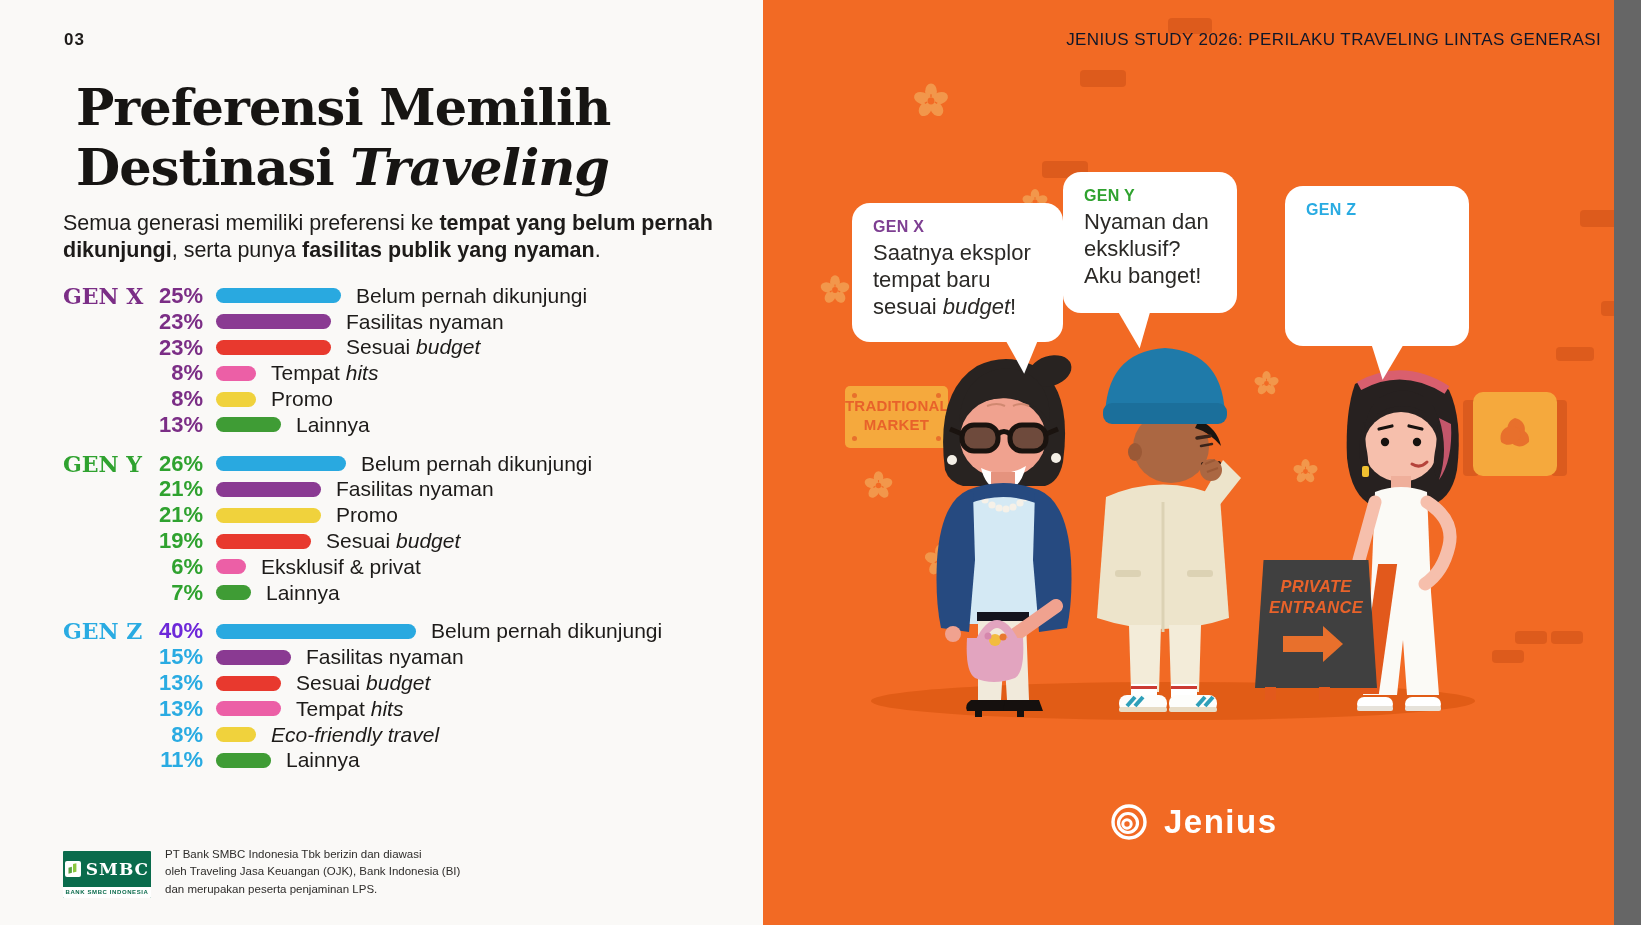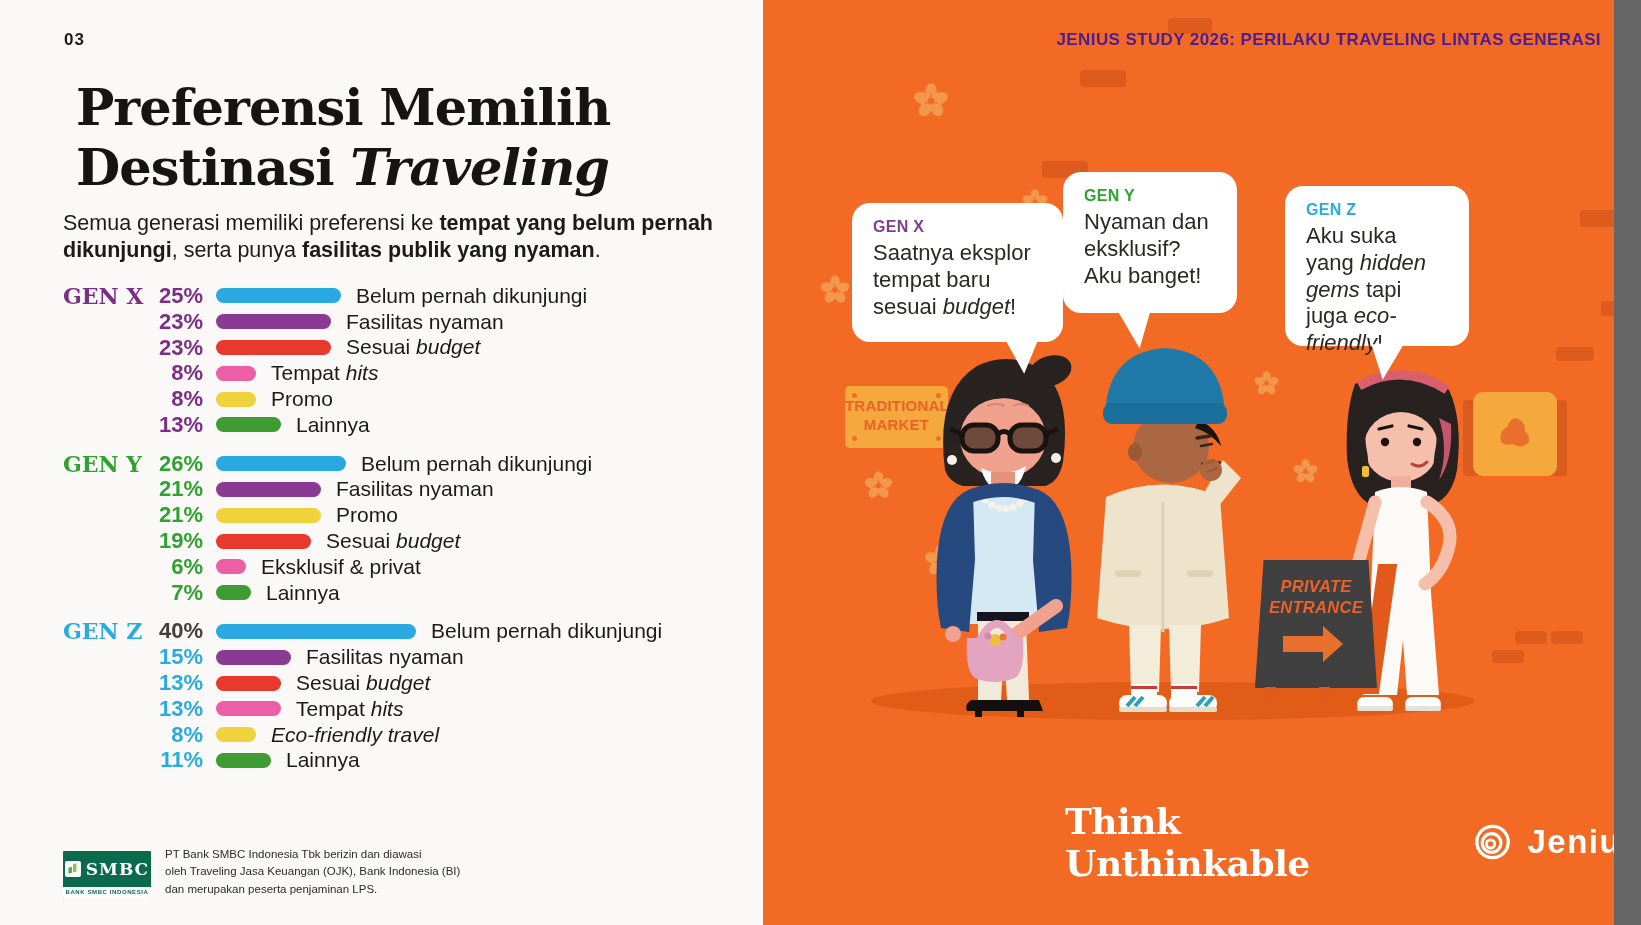--- a/index.html
+++ b/index.html
@@ -21,21 +21,21 @@
   .footer{position:absolute;left:63px;top:846px;display:flex;align-items:flex-end;}
   .smbc{width:88px;height:47px;background:#0A6B4C;display:flex;flex-direction:column;border-radius:1px;overflow:hidden;}
   .smbc-top{flex:1;display:flex;align-items:center;justify-content:center;gap:5px;}
   .smbc-ic{width:16px;height:16px;background:#fff;border-radius:2px;display:flex;align-items:center;justify-content:center;}
   .smbc-name{font-family:"DejaVu Serif",serif;font-weight:700;font-size:17px;color:#FFFFFF;letter-spacing:1px;}
   .smbc-sub{height:11px;background:#FFFFFF;color:#0A6B4C;font-size:6px;font-weight:700;text-align:center;letter-spacing:.6px;line-height:11px;}
   .disclaimer{margin-left:14px;font-size:11.5px;line-height:1.5;color:#2E2C2A;}
   .disclaimer span{display:block;}
   
   .right{position:absolute;left:763px;top:0;width:878px;height:925px;background:#F26A24;overflow:hidden;}
-  .rp-header{position:absolute;top:30px;right:40px;z-index:7;color:#4c1d95;font-size:17px;font-weight:700;letter-spacing:.4px;}
+  .rp-header{position:absolute;top:30px;right:40px;z-index:7;color:#0f172a;font-size:17px;font-weight:400;letter-spacing:.4px;}
   .scene{position:absolute;left:0;top:0;z-index:3;}
   
   .bubble{position:absolute;background:#FFFFFF;border-radius:18px;z-index:6;padding:15px 20px 14px 21px;box-sizing:border-box;}
   .b1{left:89px;top:203px;width:211px;height:139px;}
   .b2{left:300px;top:172px;width:174px;height:141px;}
   .b3{left:522px;top:186px;width:184px;height:160px;}
   .gen-tag{font-size:16px;font-weight:700;letter-spacing:.3px;margin-bottom:4px;}
   .bubble-text{font-size:22px;line-height:1.22;color:#2B2926;}
   .tail{position:absolute;width:0;height:0;border-style:solid;border-color:#fff transparent transparent transparent;}
   .b1 .tail{left:150px;bottom:-31px;border-width:34px 10px 0 24px;transform:rotate(6deg);}
@@ -145,21 +145,21 @@
           <div class="bar-row">
     <span class="gen-label"></span>
     <span class="pct" style="color: rgb(47, 162, 47);">7%</span>
     <span class="bar" style="width: 35px; background: rgb(63, 156, 53);"></span>
     <span class="bar-label"><span>Lainnya</span></span>
   </div>
         </div>
         <div class="group">
           <div class="bar-row">
     <span class="gen-label" style="color: rgb(41, 171, 226);">GEN Z</span>
-    <span class="pct" style="color: #404040;">40%</span>
+    <span class="pct" style="color: #6d28d9;">40%</span>
     <span class="bar" style="width: 200px; background: rgb(41, 169, 224);"></span>
     <span class="bar-label"><span>Belum pernah dikunjungi</span></span>
   </div>
           <div class="bar-row">
     <span class="gen-label"></span>
     <span class="pct" style="color: rgb(41, 171, 226);">15%</span>
     <span class="bar" style="width: 75px; background: rgb(138, 58, 146);"></span>
     <span class="bar-label"><span>Fasilitas nyaman</span></span>
   </div>
           <div class="bar-row">
@@ -392,26 +392,24 @@
       <div class="bubble-text"><span>Saatnya eksplor tempat baru sesuai </span><span class="i">budget</span><span>!</span></div>
       <div class="tail"></div>
     </div>
     <div class="bubble b2">
       <div class="gen-tag" style="color: rgb(47, 162, 47);">GEN Y</div>
       <div class="bubble-text"><span>Nyaman dan eksklusif? Aku banget!</span></div>
       <div class="tail"></div>
     </div>
     <div class="bubble b3">
       <div class="gen-tag" style="color: rgb(41, 171, 226);">GEN Z</div>
-      <div class="bubble-text"><span>Aku suka yang </span><span class="i">hidden gems</span><span> tapi juga </span><span class="i">eco-friendly</span><span>!</span></div>
       <div class="tail"></div>
     </div>
 
     <div class="brand">
-      <span class="tagline">Think Unthinkable</span>
       <svg class="swirl" width="44" height="44" viewBox="0 0 44 44">
         <g fill="none" stroke="#FFFFFF">
           <circle cx="22" cy="22" r="16" stroke-width="3.4"></circle>
           <circle cx="21" cy="23" r="9.5" stroke-width="3.2"></circle>
           <circle cx="20" cy="24" r="4.2" stroke-width="3"></circle>
         </g>
       </svg>
       <span class="brandname">Jenius</span>
     </div>
   </section>

